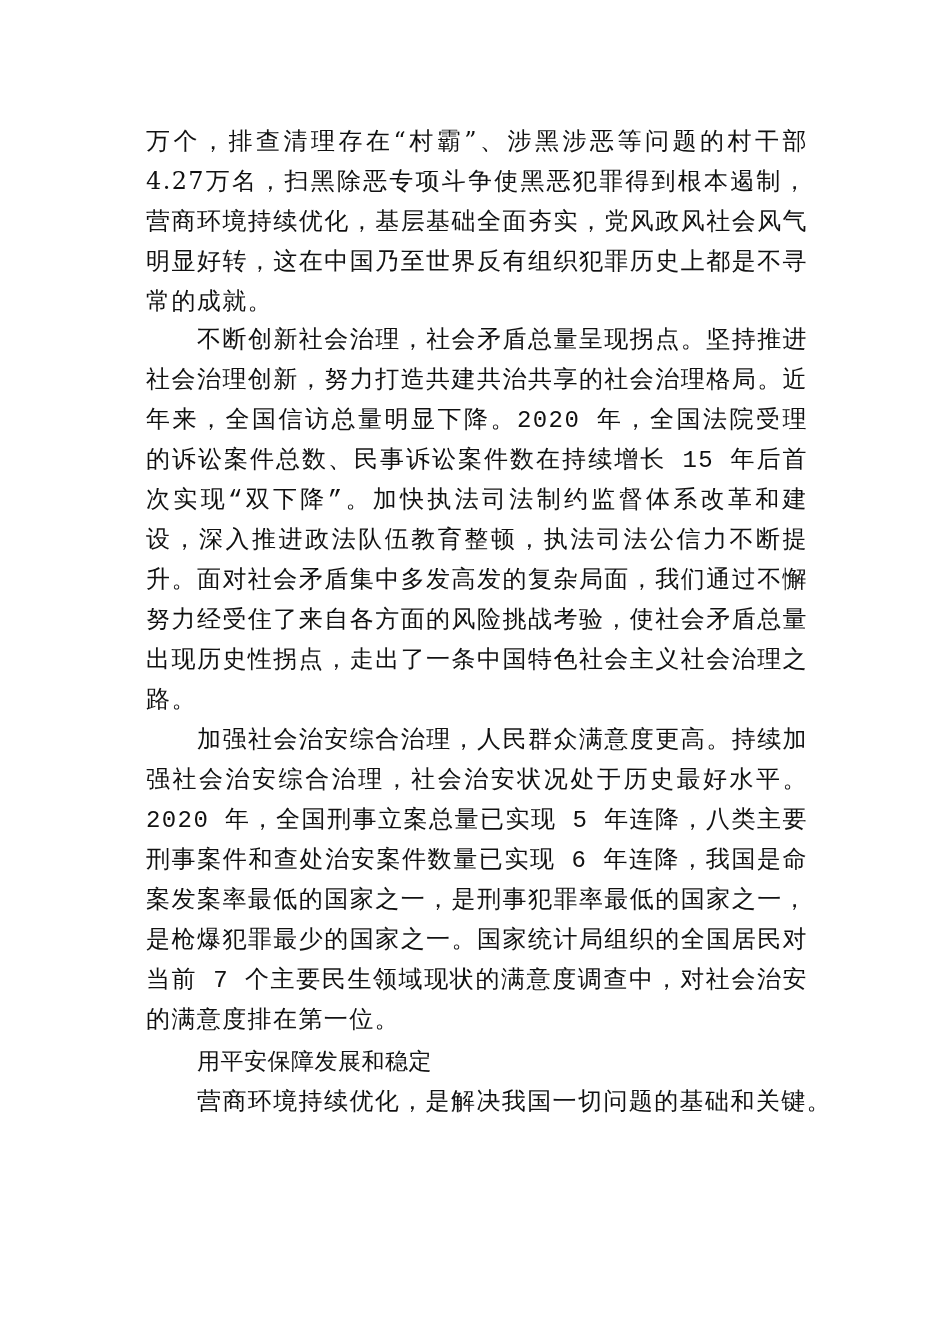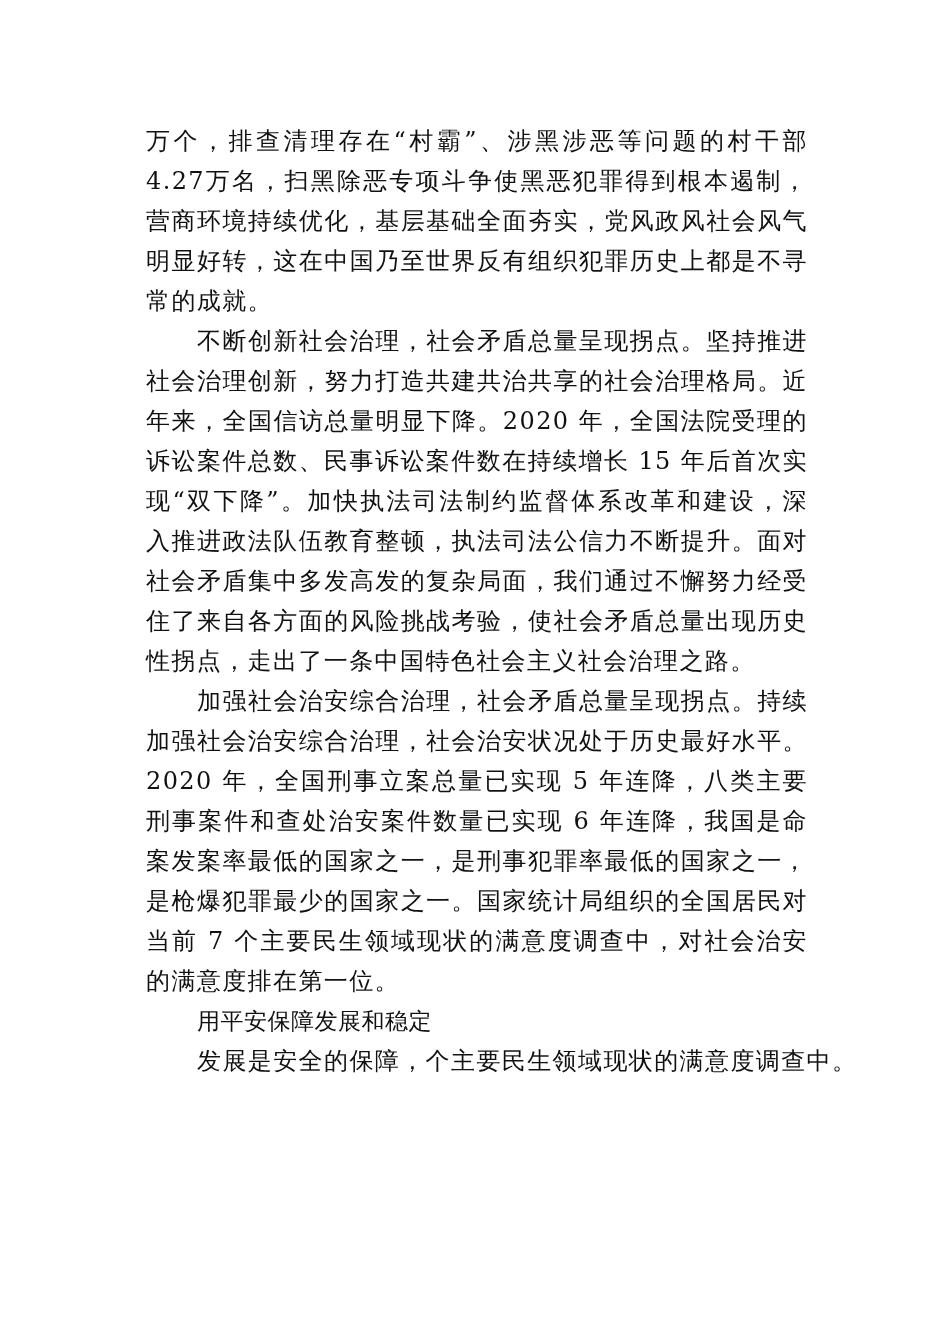--- a/index.html
+++ b/index.html
@@ -33,20 +33,21 @@
       margin: 0;
       font-size: 24px;
       line-height: 40px;
       letter-spacing: 1.4px;
       text-align: justify;
       text-justify: inter-character;
       font-weight: normal;
     }
     .indent {
       text-indent: 51px;
+      font-family: Liberation Mono, monospace;
     }
     .lead {
       font-weight: normal;
     }
     .heading {
       margin: 0;
       font-family: "DejaVu Sans", "Liberation Sans", sans-serif;
       font-weight: normal;
       font-size: 23px;
       line-height: 40px;
@@ -70,21 +71,21 @@
 
     <p class="para">
       <span>万个，排查清理存在“村霸”、涉黑涉恶等问题的村干部 4.27万名，扫黑除恶专项斗争使黑恶犯罪得到根本遏制，营商环境持续优化，基层基础全面夯实，党风政风社会风气明显好转，这在中国乃至世界反有组织犯罪历史上都是不寻常的成就。</span>
     </p>
 
     <p class="para indent">
       <span class="lead">不断创新社会治理，社会矛盾总量呈现拐点。</span><span>坚持推进社会治理创新，努力打造共建共治共享的社会治理格局。近年来，全国信访总量明显下降。2020 年，全国法院受理的诉讼案件总数、民事诉讼案件数在持续增长 15 年后首次实现“双下降”。加快执法司法制约监督体系改革和建设，深入推进政法队伍教育整顿，执法司法公信力不断提升。面对社会矛盾集中多发高发的复杂局面，我们通过不懈努力经受住了来自各方面的风险挑战考验，使社会矛盾总量出现历史性拐点，走出了一条中国特色社会主义社会治理之路。</span>
     </p>
 
     <p class="para indent">
-      <span class="lead">加强社会治安综合治理，社会矛盾总量呈现拐点。</span><span>持续加强社会治安综合治理，社会治安状况处于历史最好水平。2020 年，全国刑事立案总量已实现 5 年连降，八类主要刑事案件和查处治安案件数量已实现 6 年连降，我国是命案发案率最低的国家之一，是刑事犯罪率最低的国家之一，是枪爆犯罪最少的国家之一。国家统计局组织的全国居民对当前 7 个主要民生领域现状的满意度调查中，对社会治安的满意度排在第一位。</span>
+      <span class="lead">加强社会治安综合治理，人民群众满意度更高。</span><span>持续加强社会治安综合治理，社会治安状况处于历史最好水平。2020 年，全国刑事立案总量已实现 5 年连降，八类主要刑事案件和查处治安案件数量已实现 6 年连降，我国是命案发案率最低的国家之一，是刑事犯罪率最低的国家之一，是枪爆犯罪最少的国家之一。国家统计局组织的全国居民对当前 7 个主要民生领域现状的满意度调查中，对社会治安的满意度排在第一位。</span>
     </p>
 
     <h3 class="heading">用平安保障发展和稳定</h3>
 
-    <p class="last-line">发展是安全的保障，个主要民生领域现状的满意度调查中。</p>
+    <p class="last-line">营商环境持续优化，是解决我国一切问题的基础和关键。</p>
 
   </div>
 </div>
 
 </body></html>

